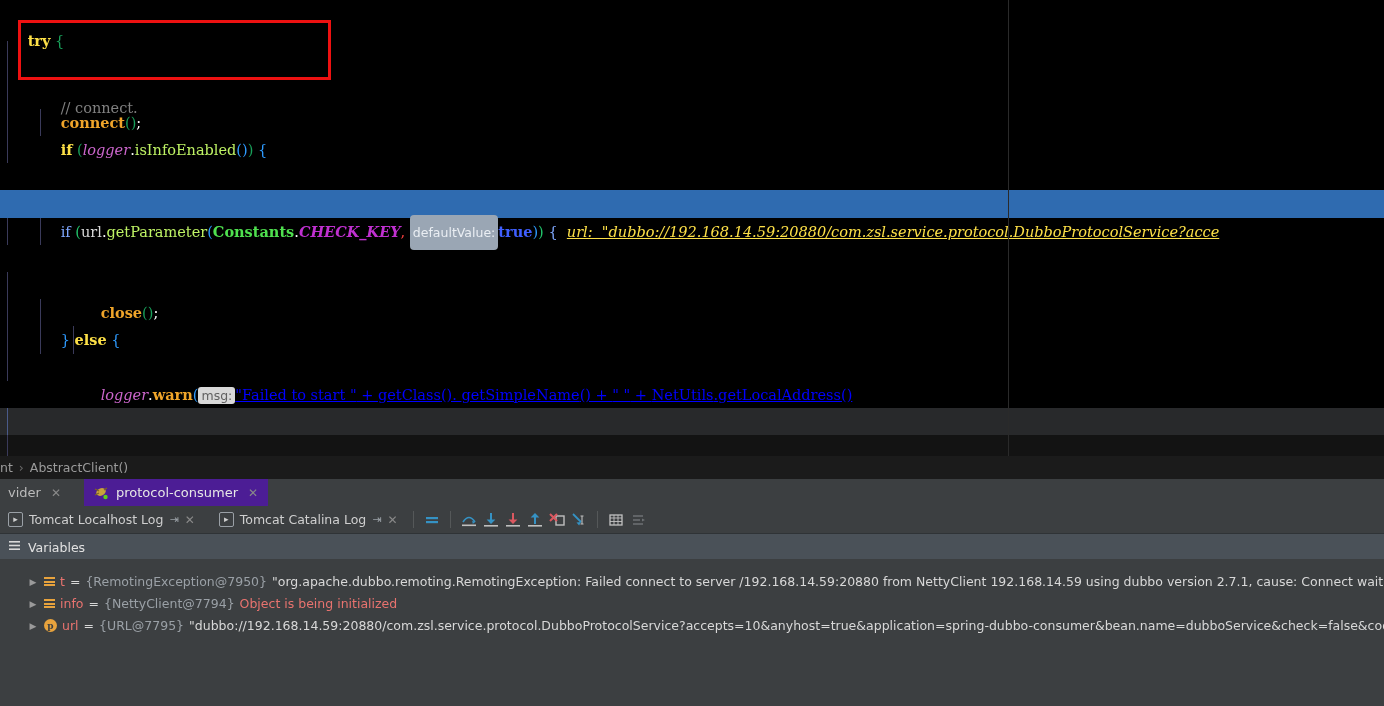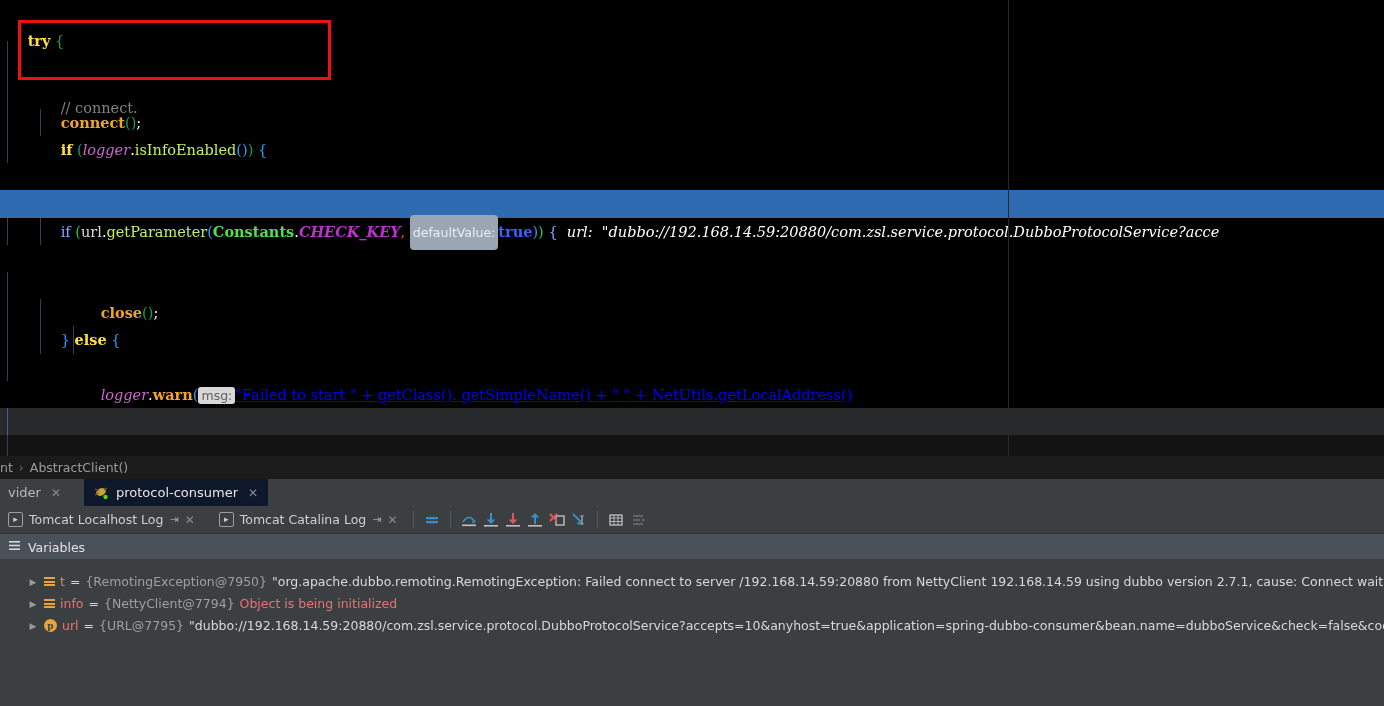--- a/index.html
+++ b/index.html
@@ -49,21 +49,21 @@
   }
   .inline-hint2{
     background:#9aa6b4;color:#eaeef3;border-radius:4px;
     font-family:"DejaVu Sans","Liberation Sans",sans-serif;
     font-size:12.5px;font-style:normal;padding:10px 3px;
   }
   .debugval{
     color:#8e9fb0;font-style:italic;
     font-family:"DejaVu Serif","Liberation Serif",serif;
   }
-  .debugval-hl{color:#ffffff;font-style:italic;}
+  .debugval-hl{color:#fde047;font-style:italic;text-decoration:underline;}
   .warnline{color:#0000ff;text-decoration:underline;}
 
   
   #margin-guide{
     position:absolute;left:1008px;top:0;width:1px;height:456px;background:#2a2a2a;
   }
 
   
   #annot{
     position:absolute;left:18px;top:20px;width:313px;height:60px;
@@ -81,21 +81,21 @@
 
   
   #runtabs{
     position:absolute;left:0;top:479px;width:1384px;height:27px;
     background:#3c3f41;display:flex;align-items:stretch;
   }
   #runtabs .tab{
     display:flex;align-items:center;padding:0 10px;gap:7px;
     color:#bbbbbb;font-size:13px;cursor:default;
   }
-  #runtabs .tab.active{background:#0f172a;color:#e6e6e6;}
+  #runtabs .tab.active{background:#4c1d95;color:#e6e6e6;}
   #runtabs .tab .x{color:#8a8a8a;font-size:12px;margin-left:3px;}
 
   
   #dbgbar{
     position:absolute;left:0;top:506px;width:1384px;height:27px;
     background:#3c3f41;display:flex;align-items:center;
   }
   #dbgbar .logtab{
     display:flex;align-items:center;gap:6px;padding:0 8px;height:27px;
     color:#cfcfcf;font-size:12.5px;

